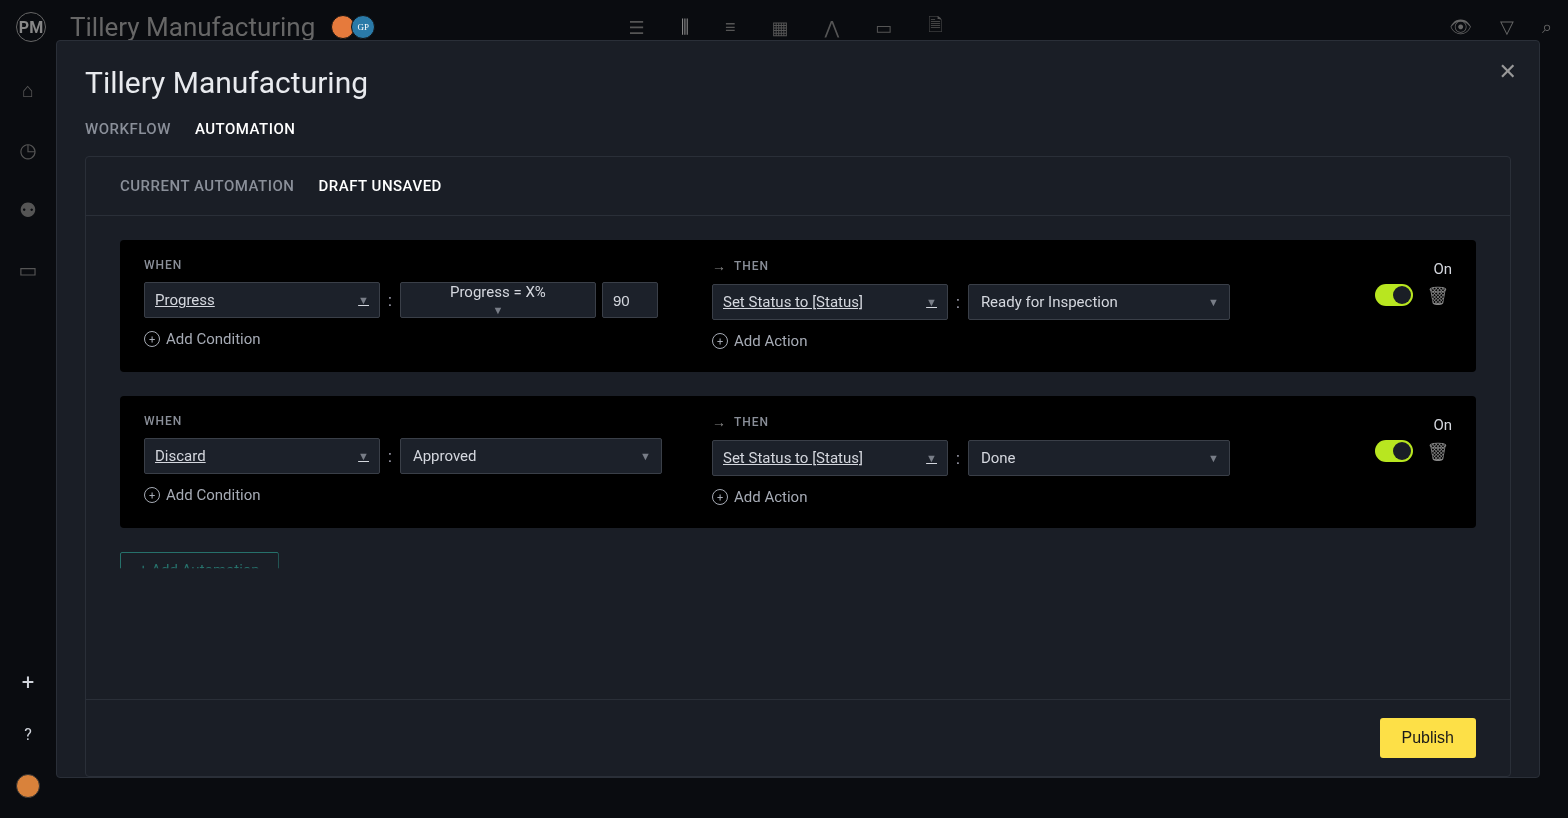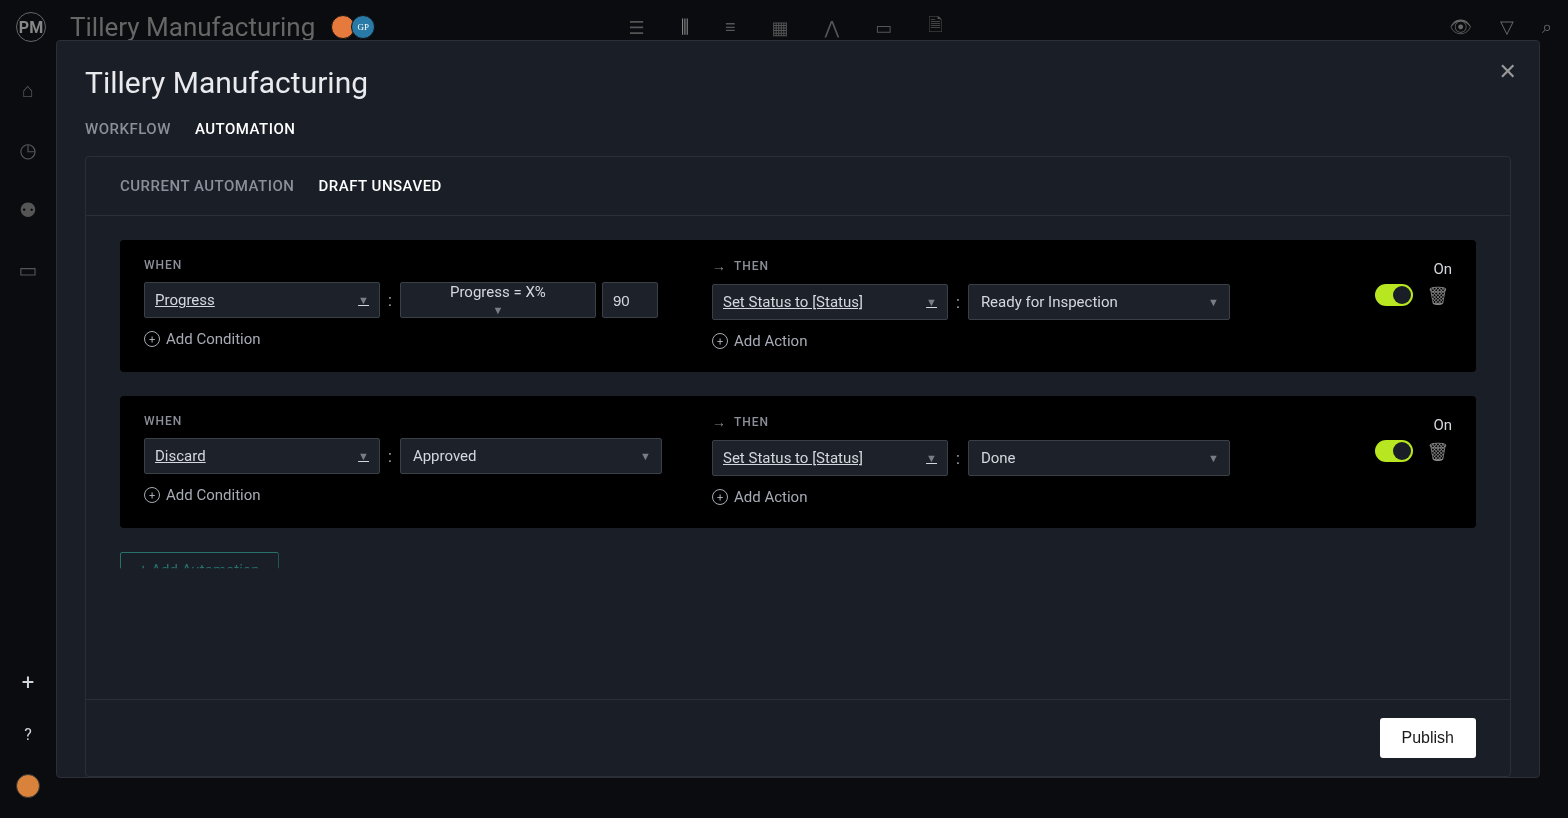--- a/index.html
+++ b/index.html
@@ -141,21 +141,21 @@
   
   .footer {
     border-top:1px solid #2a2f38;
     padding:18px 34px;
     display:flex; justify-content:flex-end; gap:14px;
   }
   .btn {
     height:40px; padding:0 22px; border-radius:3px; font-size:16px;
     display:flex;align-items:center;justify-content:center; cursor:pointer; border:none;
   }
-  .btn-primary { background:#ffffff; color:#1a1a1a; font-weight:500;}
+  .btn-primary { background:#fde047; color:#1a1a1a; font-weight:500;}
   .btn-secondary { background:#3a3f48; color:#e0e3e8;}
   .btn-ghost { background:transparent; color:#8a8f99;}
   
   .bg-addtask {
     position:absolute; bottom:38px; color:#3a3e46; font-size:16px;
   }
   .bg-addtask.left { left:76px;}
   .bg-addtask.right { right:230px;}
   .bg-plus { color:#3a3e46; font-size:20px; position:absolute; bottom:36px; left:420px;}
 </style>

